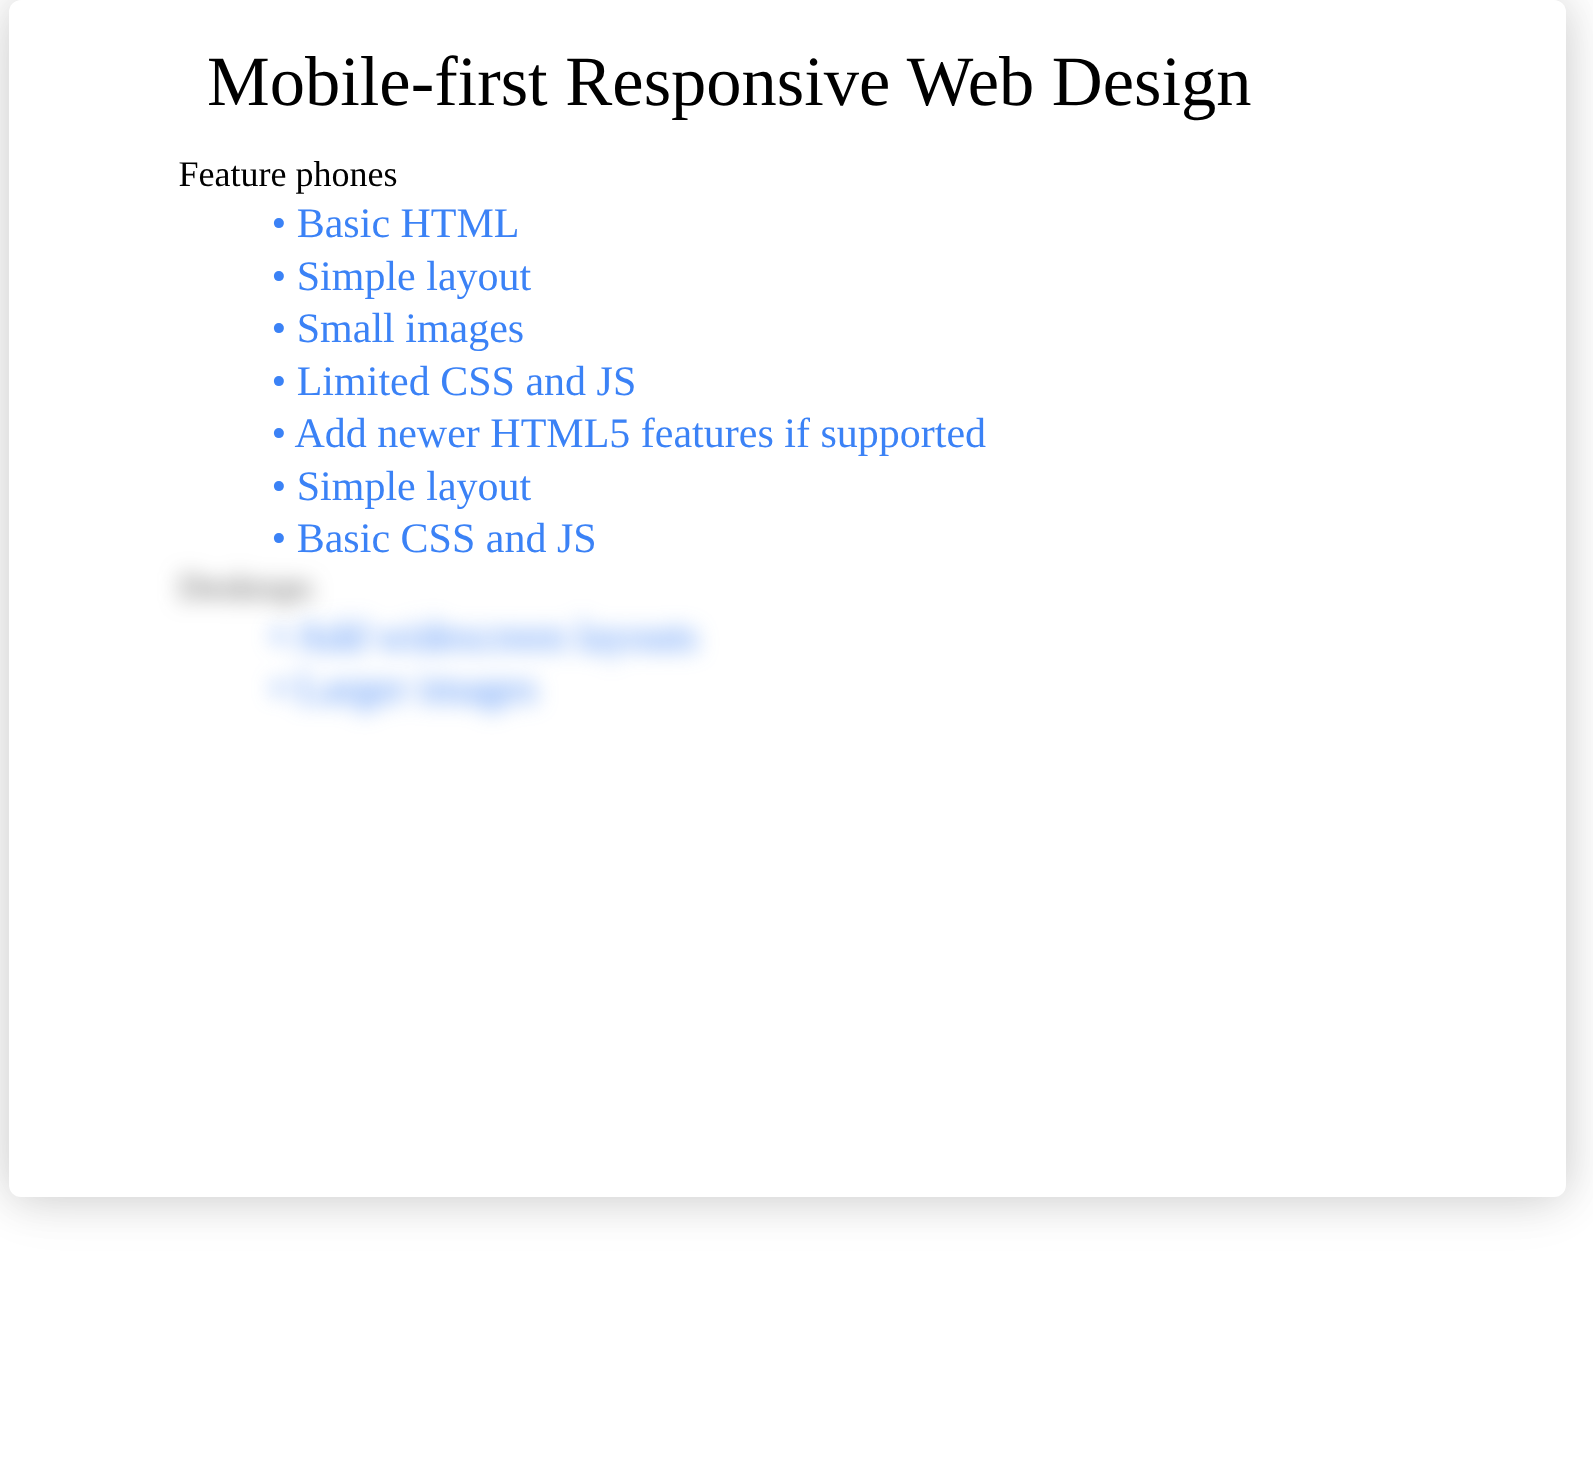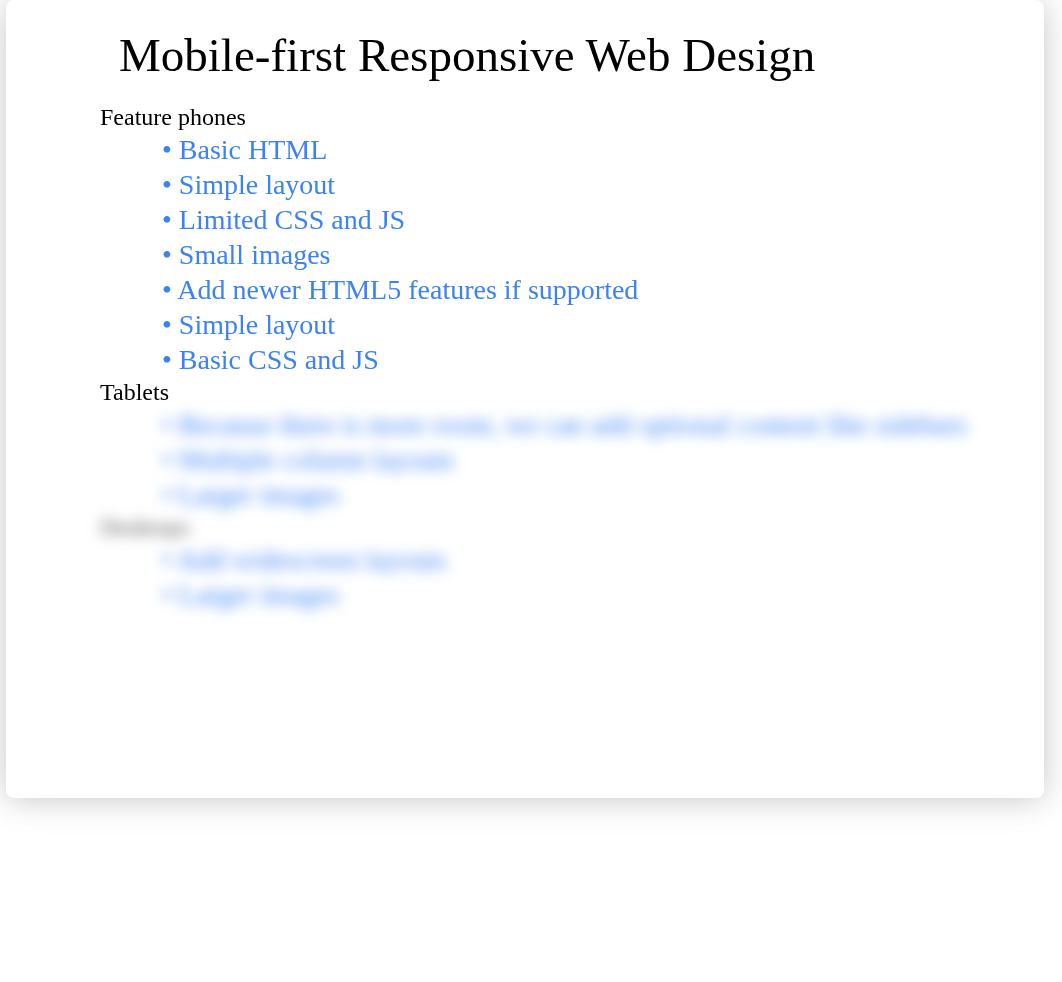--- a/index.html
+++ b/index.html
@@ -18,20 +18,21 @@
       position: absolute;
       top: 0;
       left: 6px;
       width: 1038px;
       height: 798px;
       background: #fff;
       border-radius: 8px;
       box-shadow: 0 0 30px rgba(0,0,0,0.15), 0 4px 40px rgba(0,0,0,0.08);
       padding-top: 28px;
       overflow: hidden;
+      padding-left: 19px;
     }
     .title {
       font-size: 47px;
       font-weight: normal;
       color: #000;
       margin-left: 113px;
       margin-bottom: 20px;
       letter-spacing: 0px;
     }
     .section-heading {
@@ -67,41 +68,33 @@
 <body>
 
 <div class="slide">
   <h1 class="title">Mobile-first Responsive Web Design</h1>
 
   <div>
     <div class="section-heading">Feature phones</div>
     <ul class="bullets">
       <li>Basic HTML</li>
       <li>Simple layout</li>
+      <li>Small images</li>
       <li>Limited CSS and JS</li>
-      <li>Small images</li>
     </ul>
   </div>
 
   <div>
     <ul class="bullets">
       <li>Add newer HTML5 features if supported</li>
       <li>Simple layout</li>
       <li>Basic CSS and JS</li>
     </ul>
   </div>
 
-  <div>
-    <div class="section-heading">Tablets</div>
-    <ul class="bullets blurred">
-      <li>Because there is more room, we can add optional content like sidebars</li>
-      <li>Multiple column layouts</li>
-      <li>Larger images</li>
-    </ul>
-  </div>
 
   <div>
     <div class="section-heading blurred-heading">Desktops</div>
     <ul class="bullets blurred">
       <li>Add widescreen layouts</li>
       <li>Larger images</li>
     </ul>
   </div>
 </div>
 

